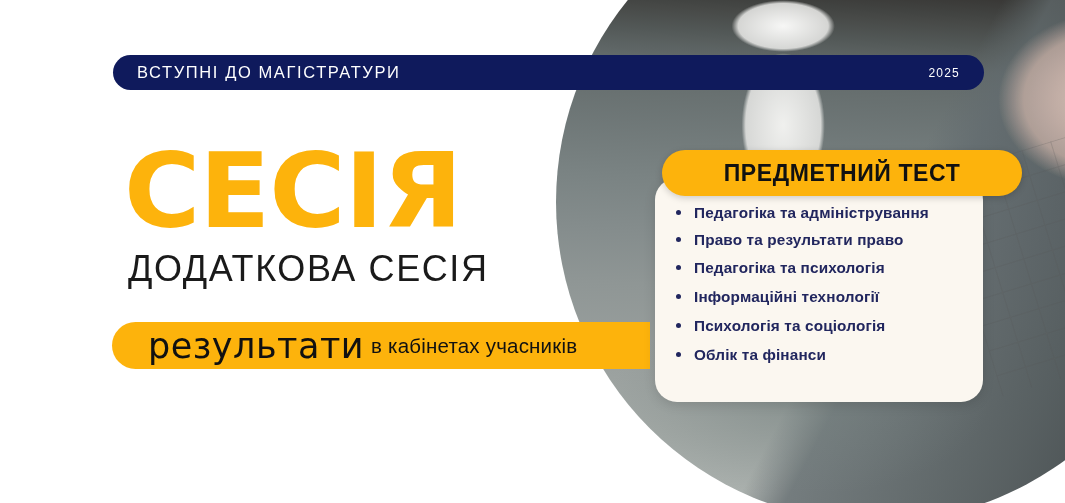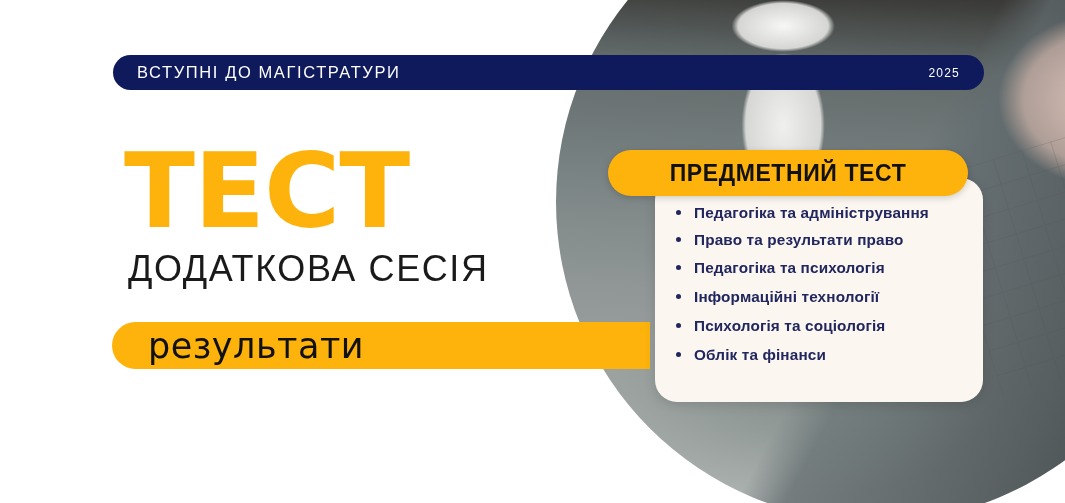--- a/index.html
+++ b/index.html
@@ -159,21 +159,21 @@
     left: 655px;
     top: 178px;
     width: 328px;
     height: 224px;
     background: #fbf7f0;
     border-radius: 22px;
     box-shadow: 0 3px 12px rgba(0,0,0,0.13);
   }
   .subject-head {
     position: absolute;
-    left: 608px;
+    left: 662px;
     top: 150px;
     width: 360px;
     height: 46px;
     background: #FDB30C;
     border-radius: 23px;
     display: flex;
     align-items: center;
     justify-content: center;
     box-shadow: 0 2px 7px rgba(0,0,0,0.18);
   }
@@ -226,26 +226,27 @@
     <div class="kb-keys"></div>
     <div class="desk-shadow"></div>
   </div>
 
   <div class="top-bar">
     <span class="top-bar-title">ВСТУПНІ ДО МАГІСТРАТУРИ</span>
     <span class="top-bar-year">2025</span>
   </div>
 
   <div class="logo-wrap">
-    <div class="logo-word">ТЕСТ</div>
+    <div class="logo-word">СЕСІЯ</div>
     <div class="logo-sub">ДОДАТКОВА СЕСІЯ</div>
   </div>
 
   <div class="results-pill">
     <span class="results-main">результати</span>
+    <span class="results-note">в кабінетах учасників</span>
   </div>
 
   <div class="subject-card"></div>
   <div class="subject-head">
     <span class="subject-head-label">ПРЕДМЕТНИЙ ТЕСТ</span>
   </div>
   <ul class="subject-list">
     <li class="two-line">Педагогіка та адміністрування</li>
     <li>Право та результати право</li>
     <li>Педагогіка та психологія</li>

